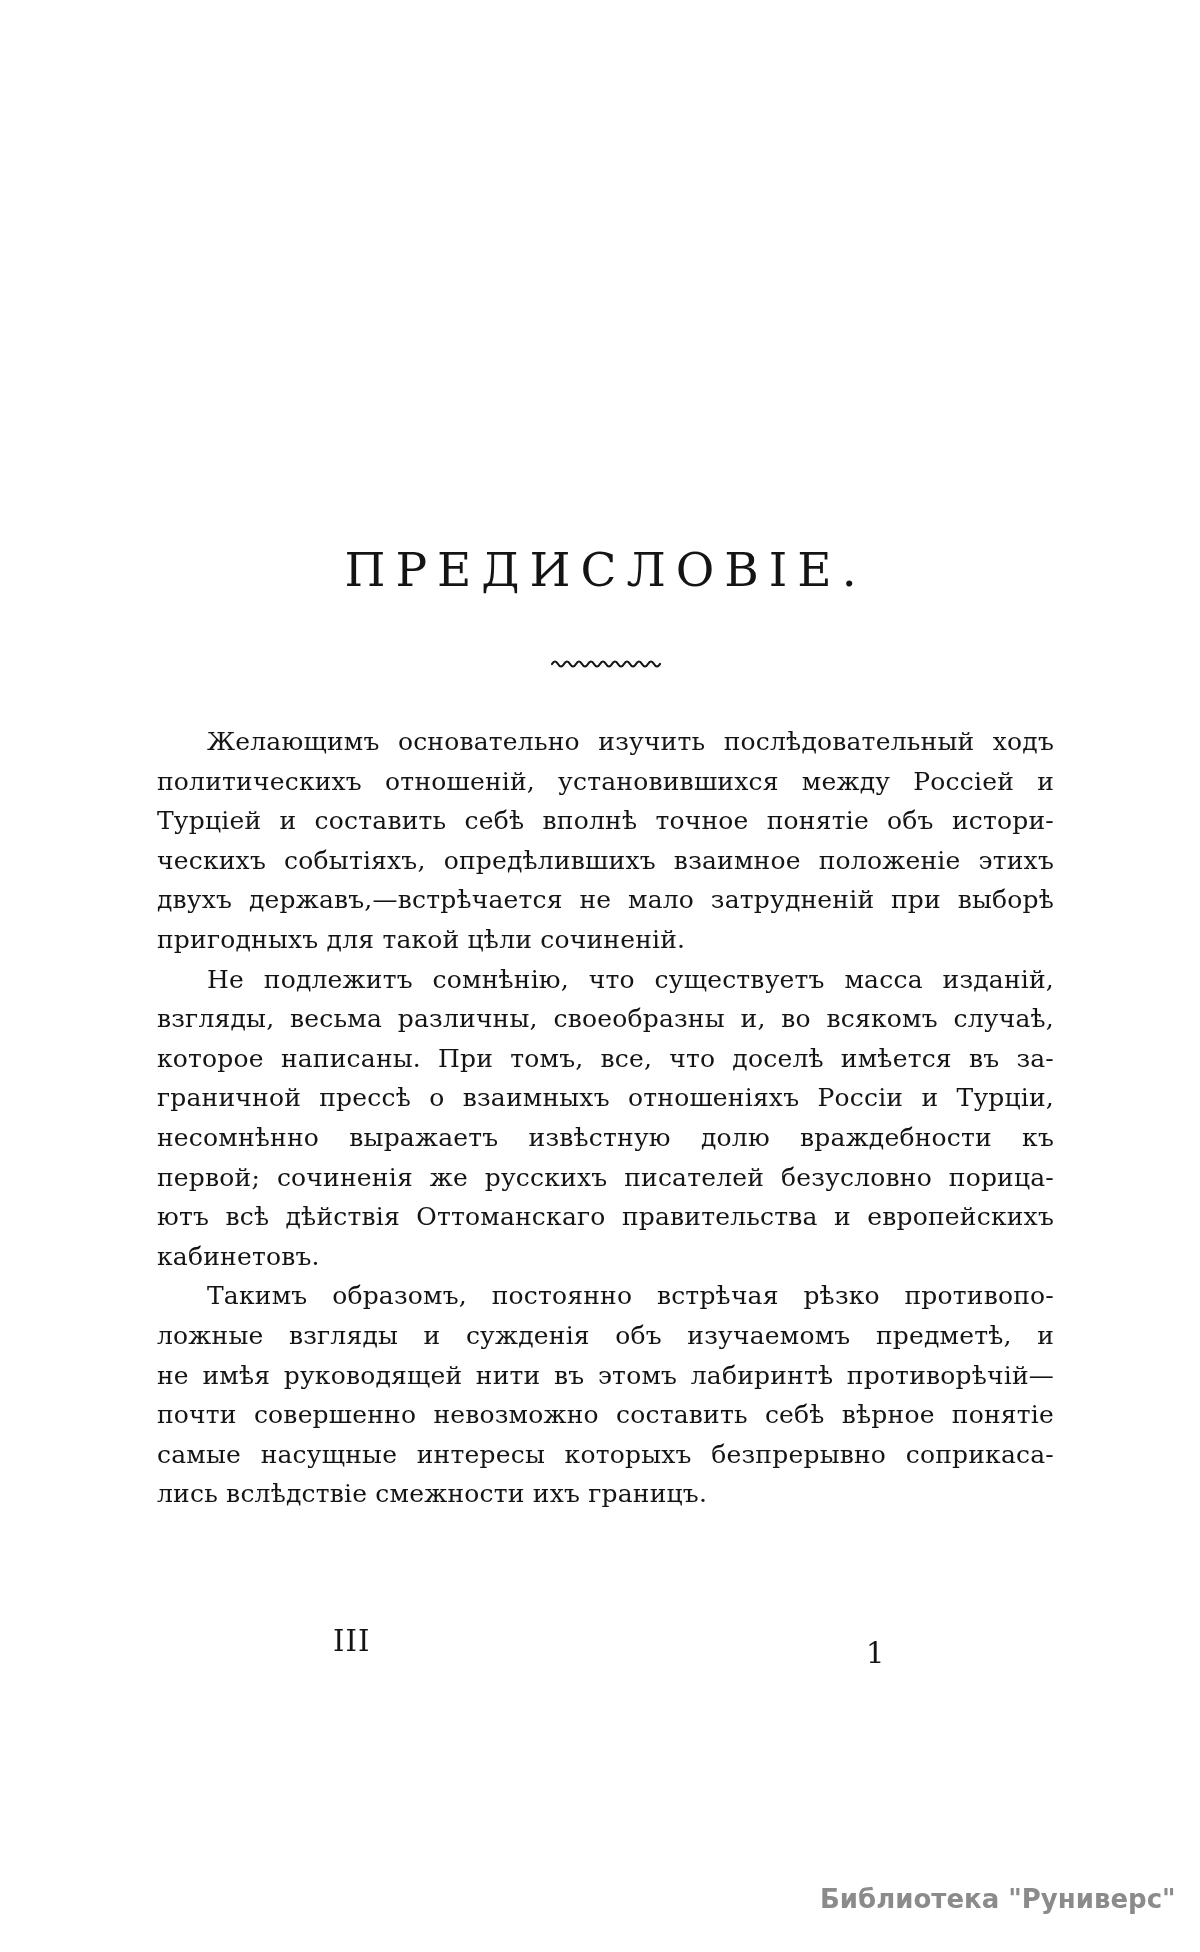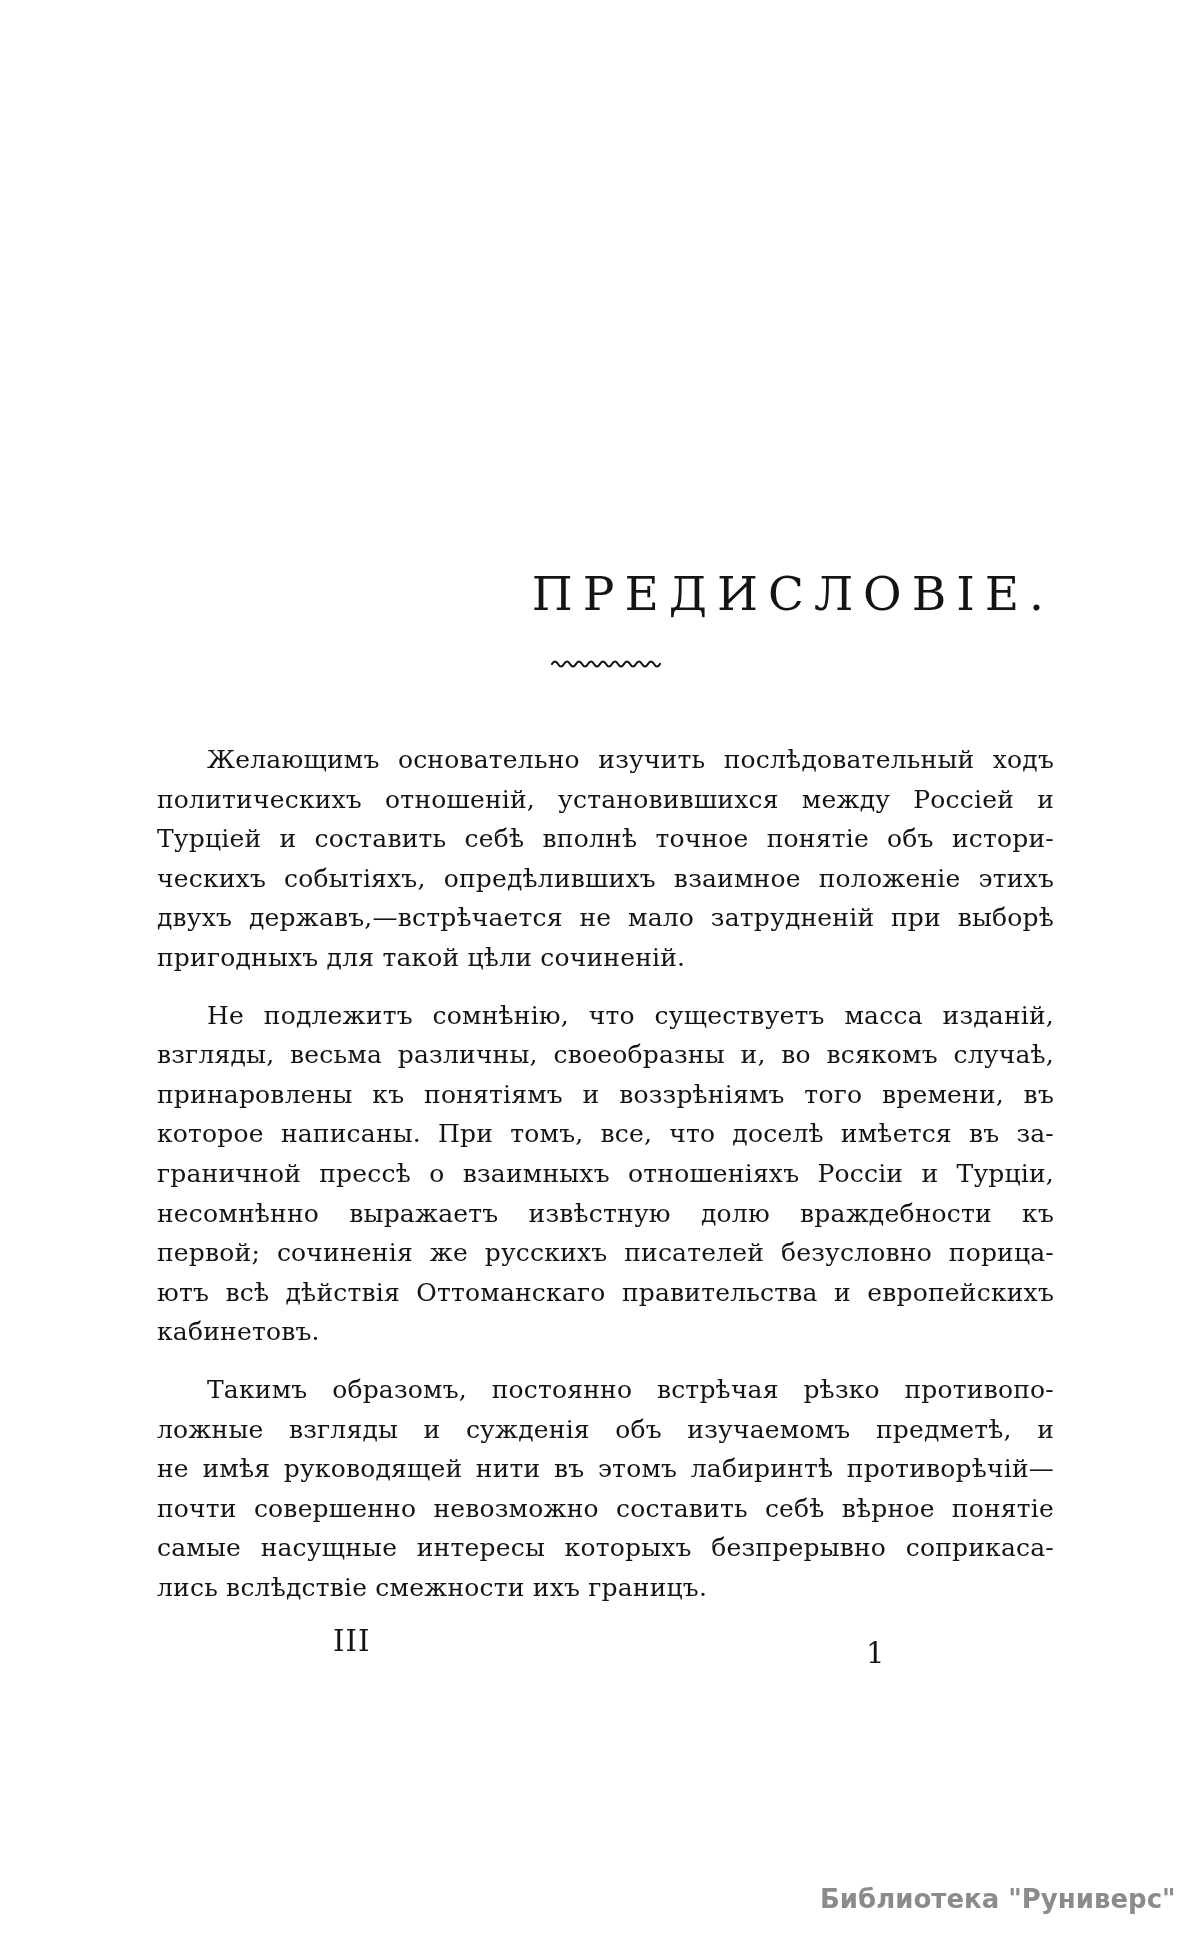--- a/index.html
+++ b/index.html
@@ -11,24 +11,24 @@
     position: relative;
     width: 1200px;
     height: 1952px;
     background: #ffffff;
     overflow: hidden;
     font-family: "DejaVu Serif", serif;
     color: #141414;
   }
   .title {
     position: absolute;
-    top: 570px;
+    top: 546px;
     left: 157px;
     width: 897px;
-    text-align: right;
+    text-align: center;
     font-size: 47px;
     line-height: 1;
     letter-spacing: 10px;
     font-weight: 500;
     white-space: nowrap;
   }
   .ornament {
     position: absolute;
     top: 654px;
     left: 550px;
@@ -48,21 +48,20 @@
     text-align: justify;
     text-align-last: justify;
     white-space: nowrap;
   }
   .line.last {
     text-align: right;
     text-align-last: left;
   }
   .line.first {
     text-indent: 50px;
-    margin-top: 18px;
   }
   .sig-mark {
     position: absolute;
     top: 1624px;
     left: 293px;
     font-size: 29px;
     font-weight: 500;
     letter-spacing: 1px;
     margin-left: 40px;
   }
@@ -104,21 +103,20 @@
       <div class="line">политическихъ отношеній, установившихся между Россіей и</div>
       <div class="line">Турціей и составить себѣ вполнѣ точное понятіе объ истори-</div>
       <div class="line">ческихъ событіяхъ, опредѣлившихъ взаимное положеніе этихъ</div>
       <div class="line">двухъ державъ,—встрѣчается не мало затрудненій при выборѣ</div>
       <div class="line last">пригодныхъ для такой цѣли сочиненій.</div>
     </div>
 
     <div class="paragraph">
       <div class="line first">Не подлежитъ сомнѣнію, что существуетъ масса изданій,</div>
       <div class="line">взгляды, весьма различны, своеобразны и, во всякомъ случаѣ,</div>
-      <div class="line">принаровлены къ понятіямъ и воззрѣніямъ того времени, въ</div>
       <div class="line">которое написаны. При томъ, все, что доселѣ имѣется въ за-</div>
       <div class="line">граничной прессѣ о взаимныхъ отношеніяхъ Россіи и Турціи,</div>
       <div class="line">несомнѣнно выражаетъ извѣстную долю враждебности къ</div>
       <div class="line">первой; сочиненія же русскихъ писателей безусловно порица-</div>
       <div class="line">ютъ всѣ дѣйствія Оттоманскаго правительства и европейскихъ</div>
       <div class="line last">кабинетовъ.</div>
     </div>
 
     <div class="paragraph">
       <div class="line first">Такимъ образомъ, постоянно встрѣчая рѣзко противопо-</div>

